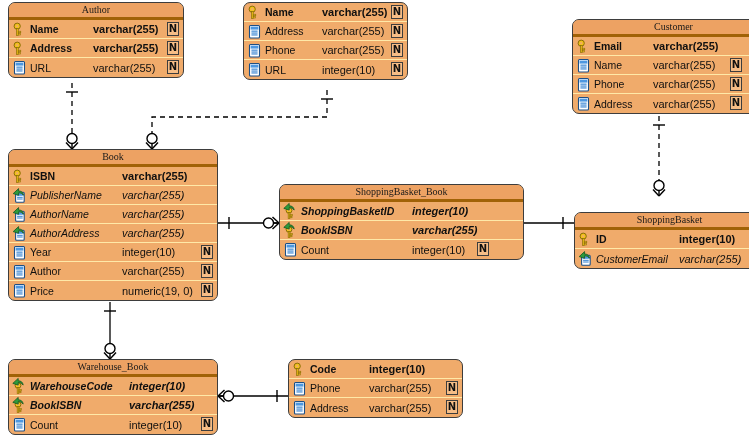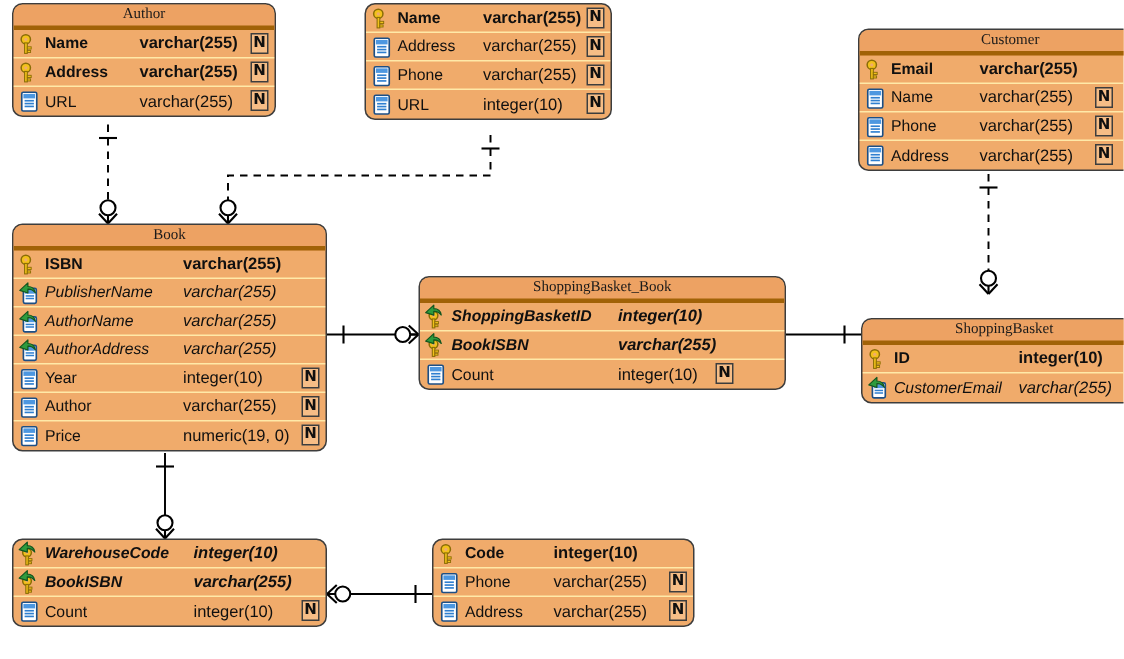--- a/index.html
+++ b/index.html
@@ -430,20 +430,21 @@
                 <rect x="5.1" y="10.8" width="5.6" height="1" fill="#2f7fd0"></rect>
                 <rect x="5.1" y="12.5" width="5.6" height="1" fill="#2f7fd0"></rect>
                 <path d="M1.2 7.6 L6.6 2.6 L6.6 5.0 Q10.8 5.0 11.6 9.2 Q9.4 6.6 6.6 6.8 L6.6 9.3 Z" fill="#2e9b3d" stroke="#14561f" stroke-width="0.8" stroke-linejoin="round"></path>
               </svg></span>
             <span class="r-name">CustomerEmail</span>
             <span class="r-type" style="left: 104px;">varchar(255)</span>
           </div>
         </div>
       </div>
       <div class="entity" style="left: 8px; top: 359px; width: 210px;">
+        <div class="ent-title">Warehouse_Book</div>
         <div class="rows">
           <div class="row pkfk">
             <span class="ico"><svg viewBox="0 0 16 19" width="16" height="19">
                 <circle cx="6.0" cy="8.4" r="2.9" fill="#f2c11b" stroke="#8a6d06" stroke-width="1"></circle>
                 <circle cx="6.0" cy="8.4" r="1.0" fill="#f0ab6b"></circle>
                 <rect x="5.2" y="10.6" width="1.7" height="6" fill="#f2c11b" stroke="#8a6d06" stroke-width="0.7"></rect>
                 <rect x="6.9" y="12.4" width="2.4" height="1.4" fill="#f2c11b" stroke="#8a6d06" stroke-width="0.6"></rect>
                 <rect x="6.9" y="14.5" width="2.1" height="1.3" fill="#f2c11b" stroke="#8a6d06" stroke-width="0.6"></rect>
                 <path d="M0.8 6.4 L6.2 1.4 L6.2 3.8 Q10.4 3.8 11.2 8.0 Q9.0 5.4 6.2 5.6 L6.2 8.1 Z" fill="#2e9b3d" stroke="#14561f" stroke-width="0.8" stroke-linejoin="round"></path>
               </svg></span>

